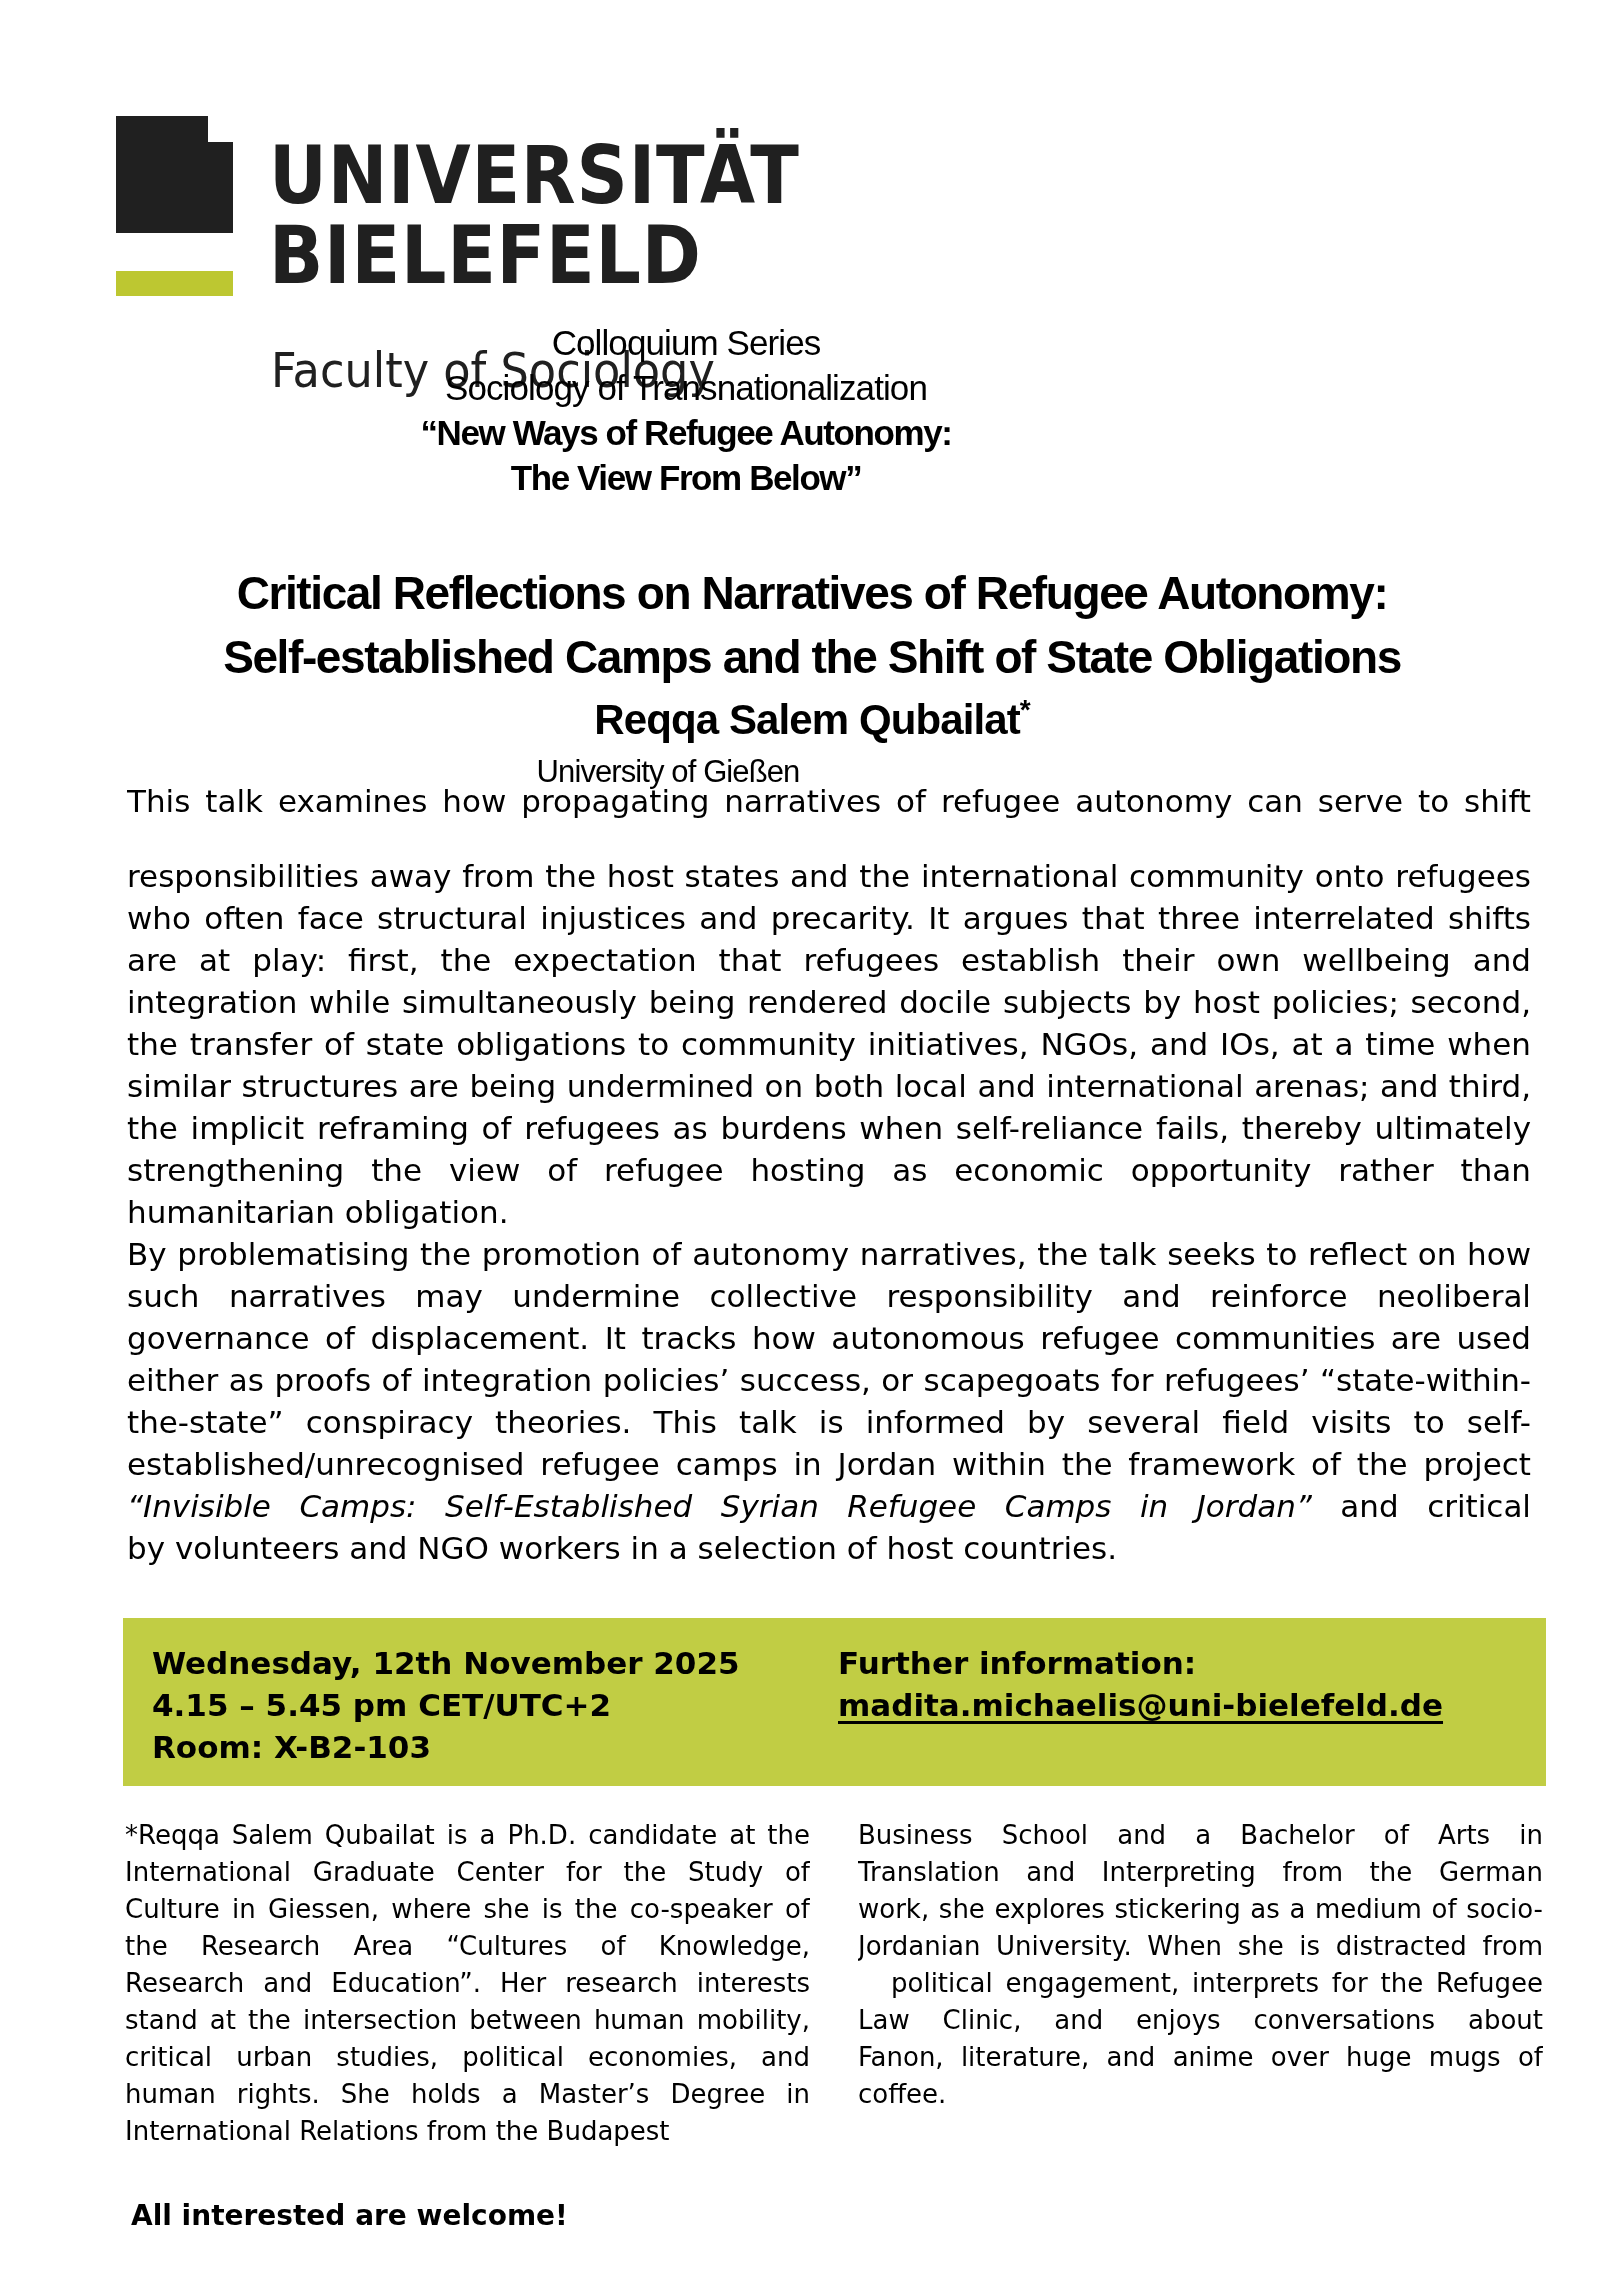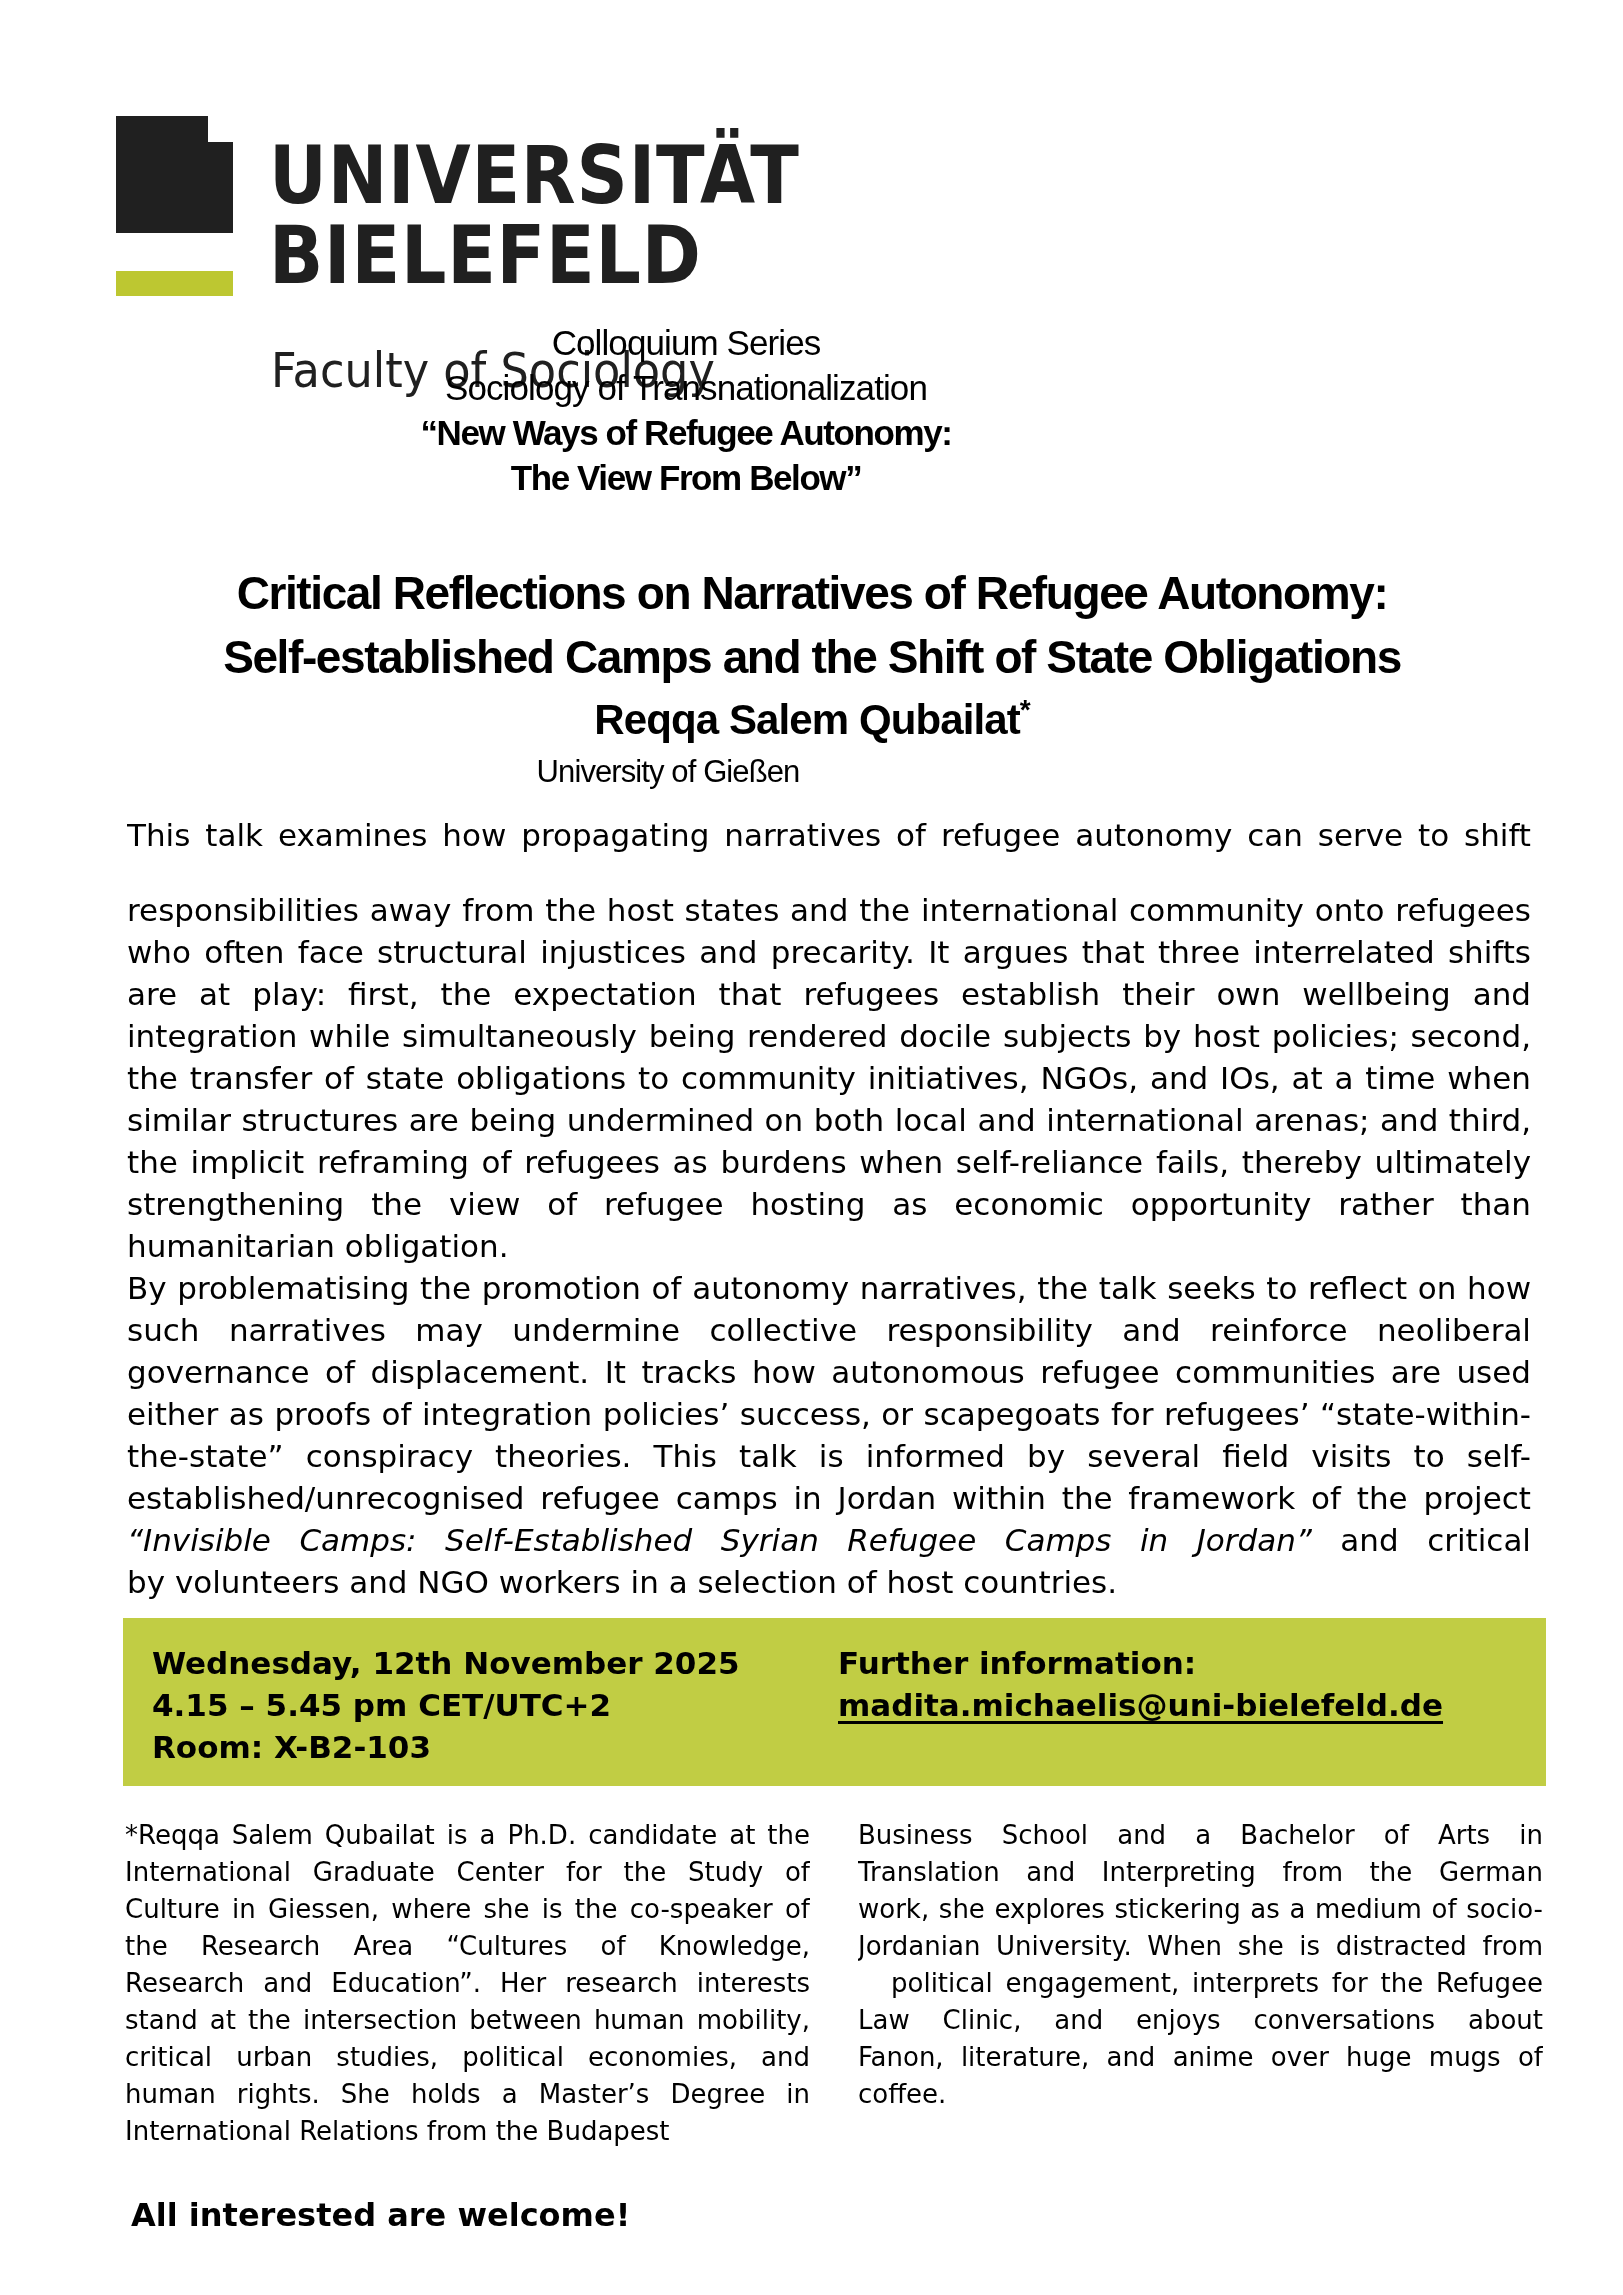--- a/index.html
+++ b/index.html
@@ -18,39 +18,39 @@
   .series .b { font-weight: bold; letter-spacing: -1.4px; }
   .series .s { letter-spacing: -0.9px; }
 
   
   .talk-title { position: absolute; left: 0; width: 1624px; top: 561px; text-align: center; font-family: "Liberation Sans", sans-serif; font-weight: bold; font-size: 46px; line-height: 64px; letter-spacing: -1.4px; white-space: nowrap; }
   .speaker { position: absolute; left: 0; width: 1624px; top: 694px; text-align: center; font-family: "Liberation Sans", sans-serif; font-weight: bold; font-size: 42px; line-height: 51px; letter-spacing: -0.9px; }
   .speaker sup { font-size: 28px; vertical-align: 15px; line-height: 0; }
   .affil { position: absolute; left: 0; width: 1336px; top: 753px; text-align: center; font-family: "Liberation Sans", sans-serif; font-size: 31px; line-height: 37px; letter-spacing: -0.9px; }
 
   
-  .abstract { position: absolute; left: 127px; width: 1404px; top: 814px; font-family: "DejaVu Sans", sans-serif; font-size: 31px; line-height: 42px; text-align: justify; text-align-last: left; }
+  .abstract { position: absolute; left: 127px; width: 1404px; top: 780px; font-family: "DejaVu Sans", sans-serif; font-size: 31px; line-height: 42px; text-align: justify; text-align-last: left; }
   .abstract .line { display: block; text-align: justify; text-align-last: justify; white-space: nowrap; }
   .abstract .line.last { text-align-last: left; }
   .abstract em { font-style: italic; }
 
   
   .info-box { position: absolute; left: 123px; top: 1618px; width: 1423px; height: 168px; background: #C1CD44; }
   .info-left { position: absolute; left: 29px; top: 24px; font-family: "DejaVu Sans", sans-serif; font-weight: bold; font-size: 31px; line-height: 42px; white-space: nowrap; }
   .info-right { position: absolute; left: 715px; top: 24px; font-family: "DejaVu Sans", sans-serif; font-weight: bold; font-size: 31px; line-height: 42px; white-space: nowrap; }
   .info-right a { color: #000; text-decoration: underline; text-decoration-thickness: 2.8px; text-underline-offset: 4.6px; }
 
   
   .bio { position: absolute; top: 1817px; width: 685px; font-family: "DejaVu Sans", sans-serif; font-size: 26px; line-height: 37px; }
   .bio-left { left: 125px; }
   .bio-right { left: 858px; }
   .bio .line { display: block; text-align: justify; text-align-last: justify; white-space: nowrap; }
   .bio .line.last { text-align-last: left; }
 
-  .welcome { position: absolute; left: 131px; top: 2197px; font-family: "DejaVu Sans", sans-serif; font-weight: bold; font-size: 32px; line-height: 37px; white-space: nowrap; }
+  .welcome { position: absolute; left: 131px; top: 2197px; font-family: "DejaVu Sans", sans-serif; font-weight: bold; font-size: 28px; line-height: 37px; white-space: nowrap; }
 </style>
 </head>
 <body>
 
 <div class="logo-block">
   <div class="logo-notch"></div>
 </div>
 <div class="logo-bar"></div>
 <div class="uni-name">
   <div>UNIVERSITÄT</div>

